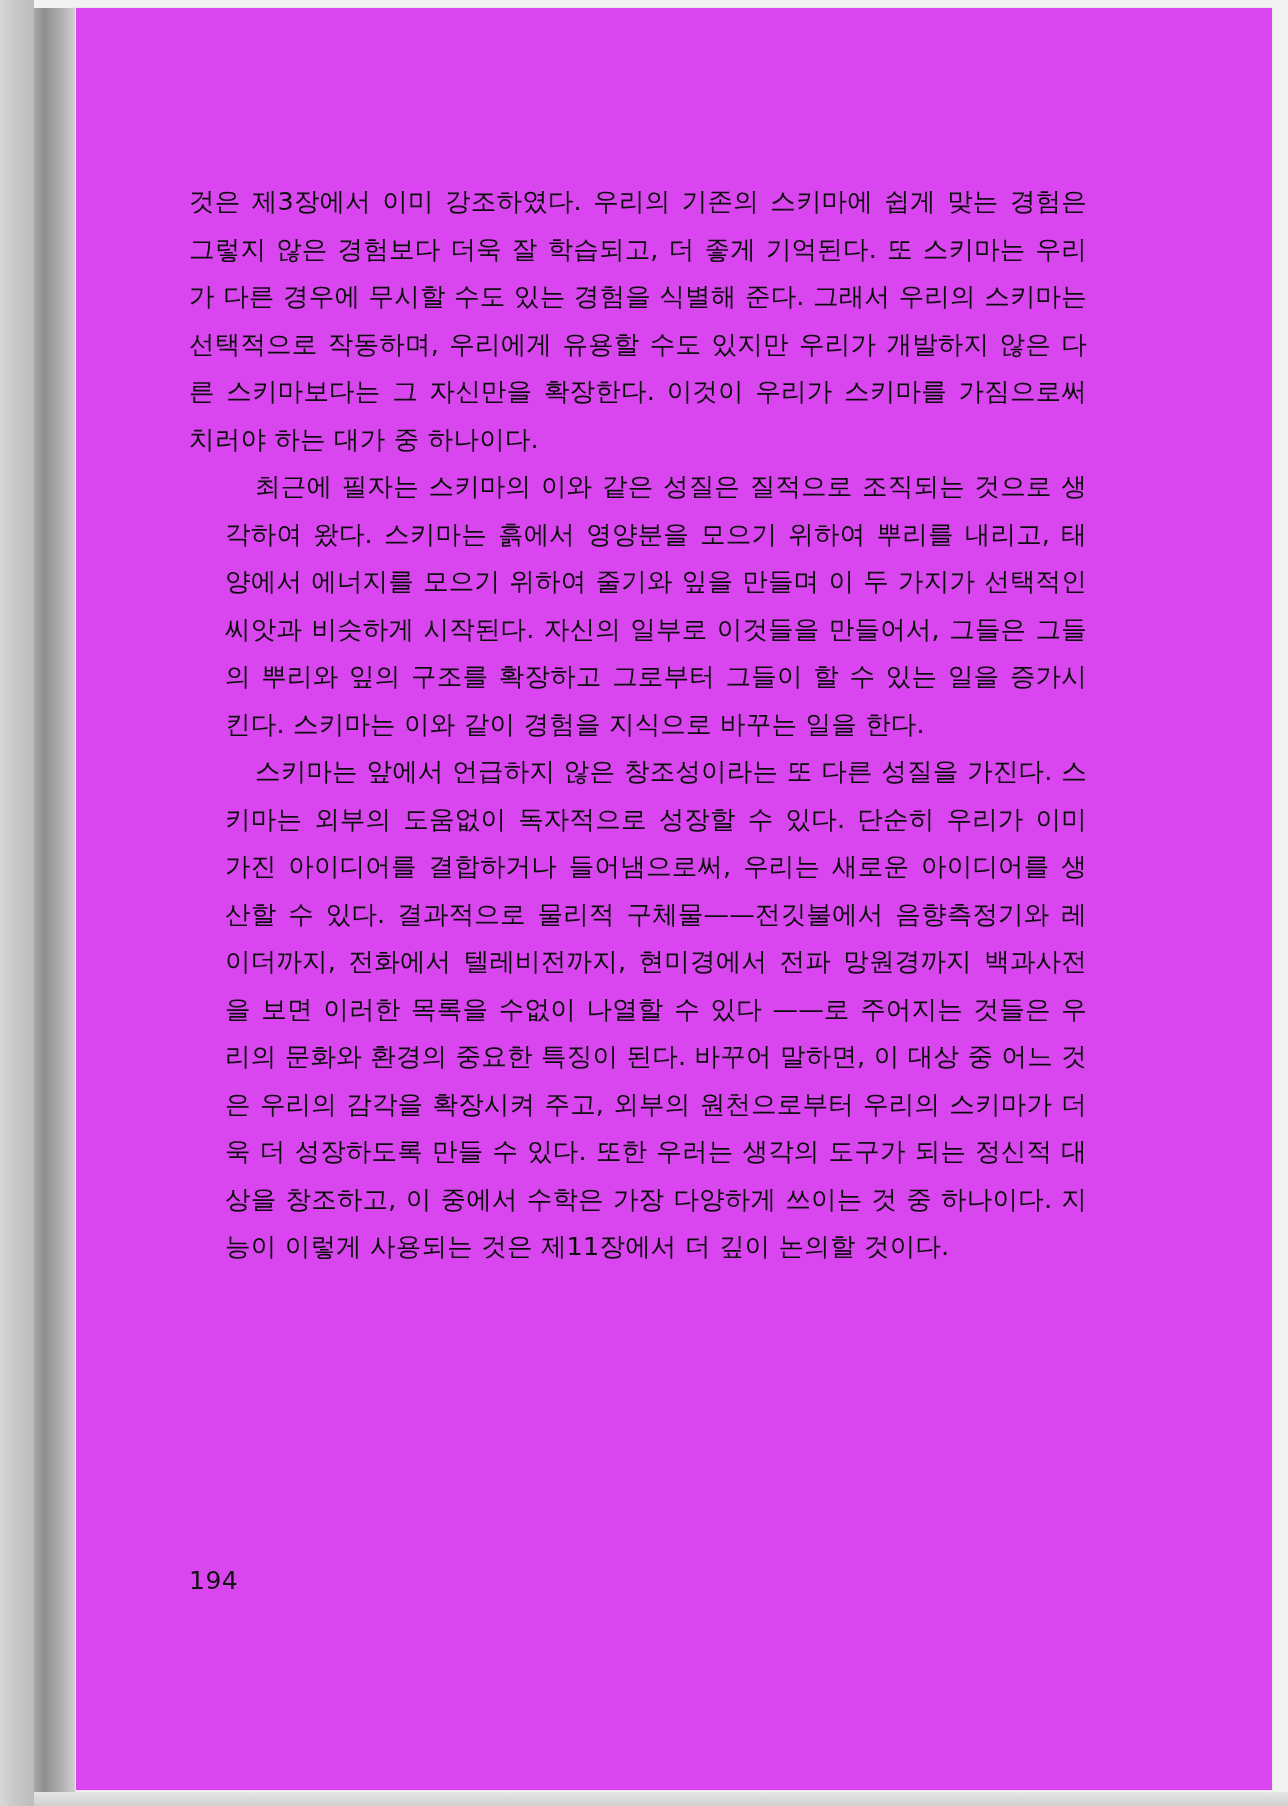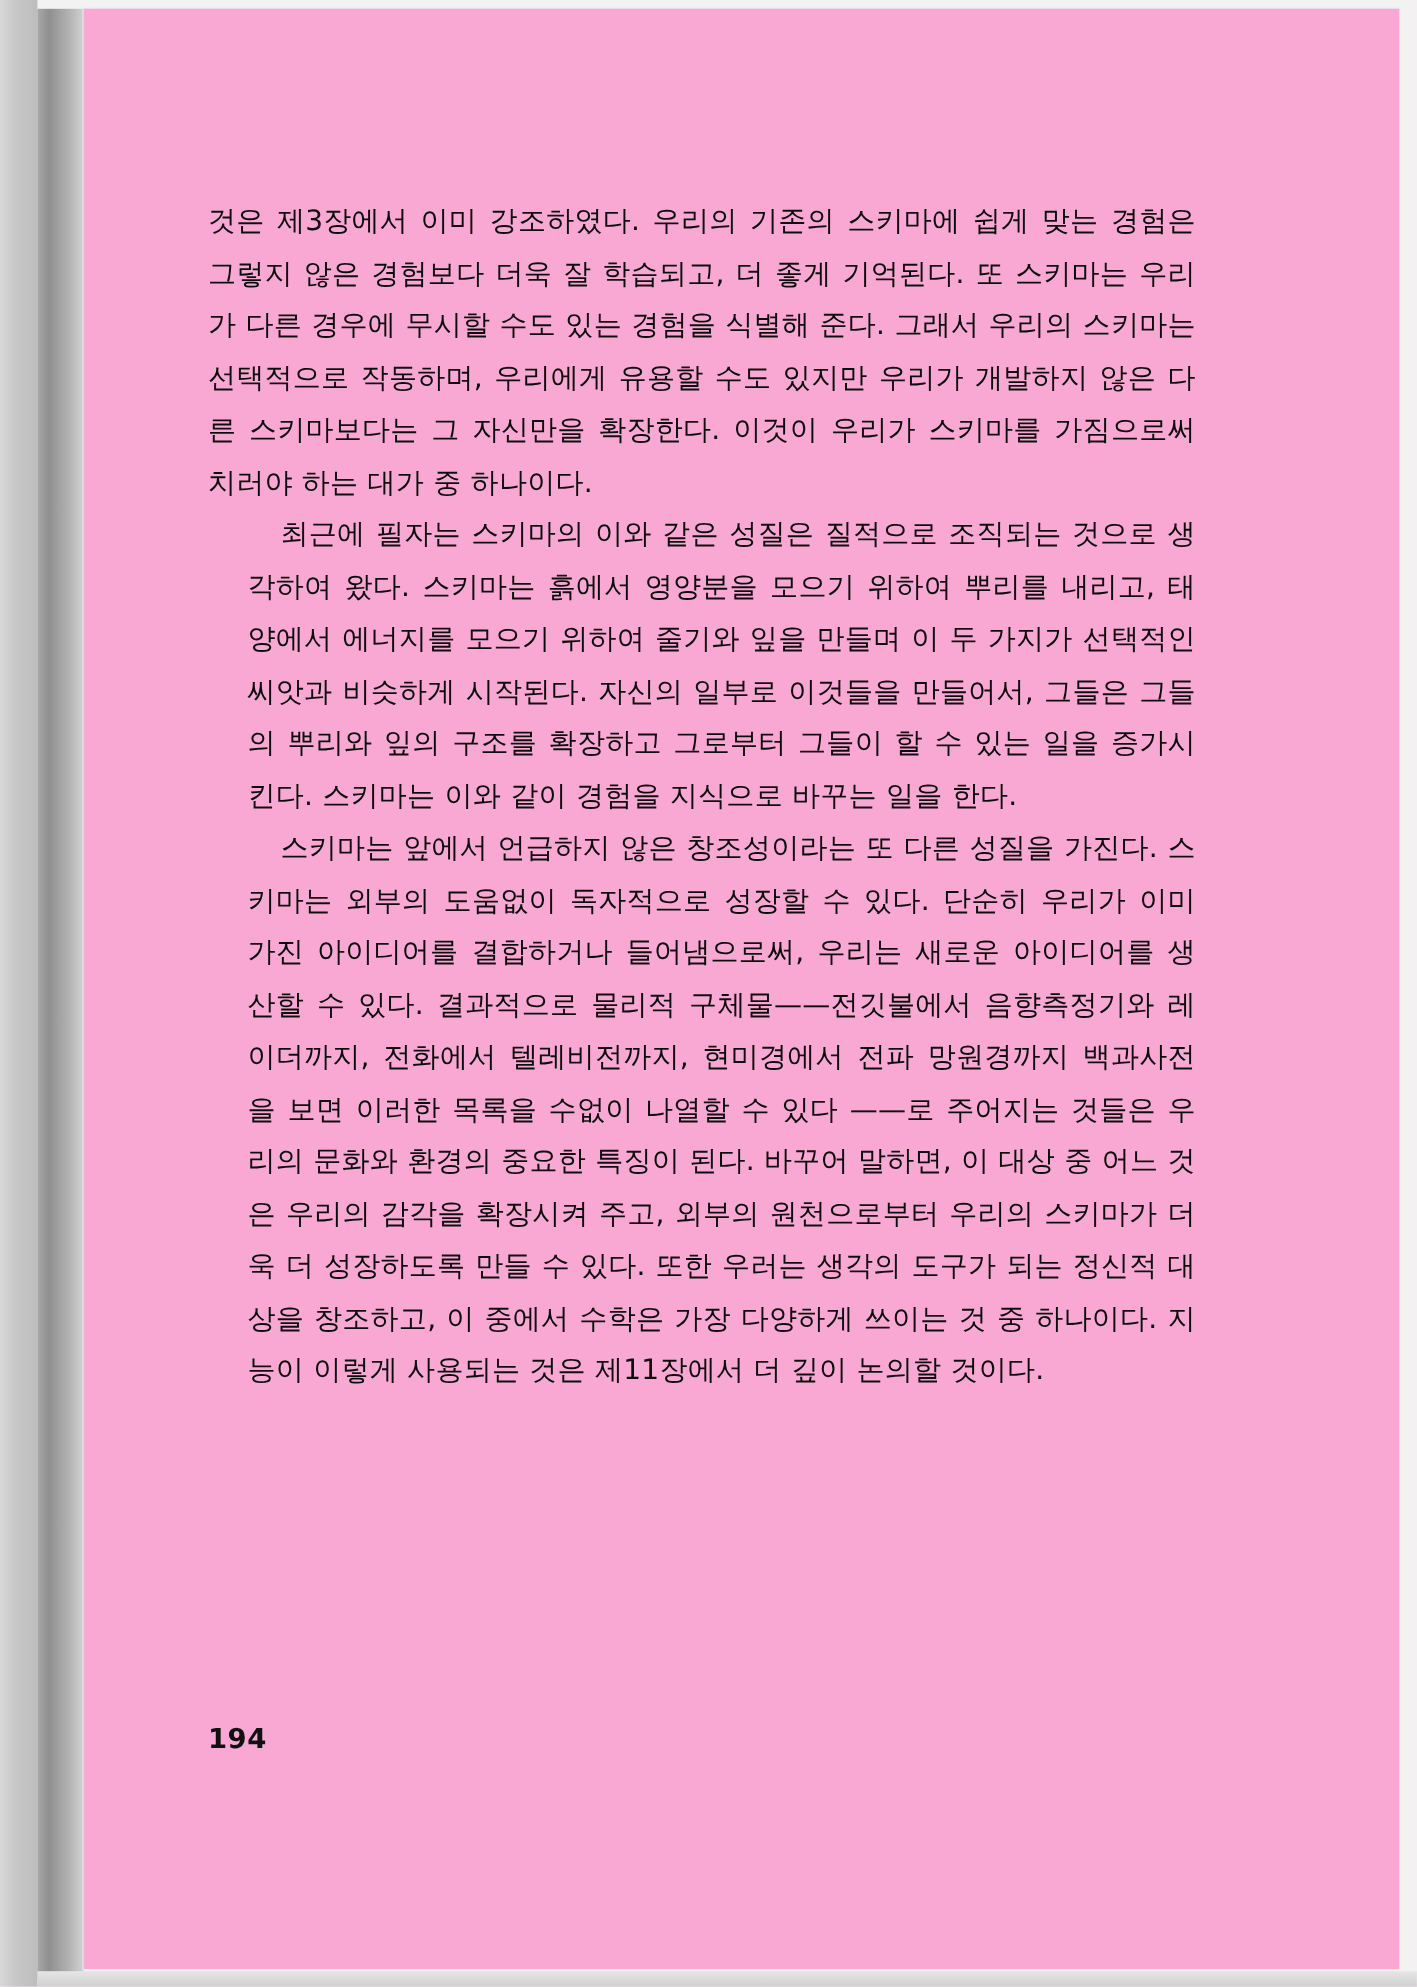--- a/index.html
+++ b/index.html
@@ -50,21 +50,21 @@
     background: linear-gradient(to bottom, #e6e6e6 0%, #cfcfcf 100%);
   }
 
   
   .page {
     position: absolute;
     left: 76px;
     top: 8px;
     width: 1196px;
     height: 1782px;
-    background: #f9a8d4;
+    background: #d946ef;
     box-shadow: 0 0 0 1px #e9e9e9;
   }
 
   .page-body {
     position: absolute;
     left: 113px;
     top: 170px;
     width: 898px;
   }
 
@@ -83,21 +83,21 @@
     text-indent: 30px;
     margin-left: 36px;
   }
 
   .folio {
     position: absolute;
     left: 113px;
     top: 1558px;
     font-family: "DejaVu Sans", "Liberation Sans", sans-serif;
     font-size: 25px;
-    font-weight: bold;
+    font-weight: normal;
     color: #111111;
     letter-spacing: 0.5px;
   }
 </style>
 </head>
 <body>
 
 <div class="scan-root">
 
   <div class="spine-outer"></div>

